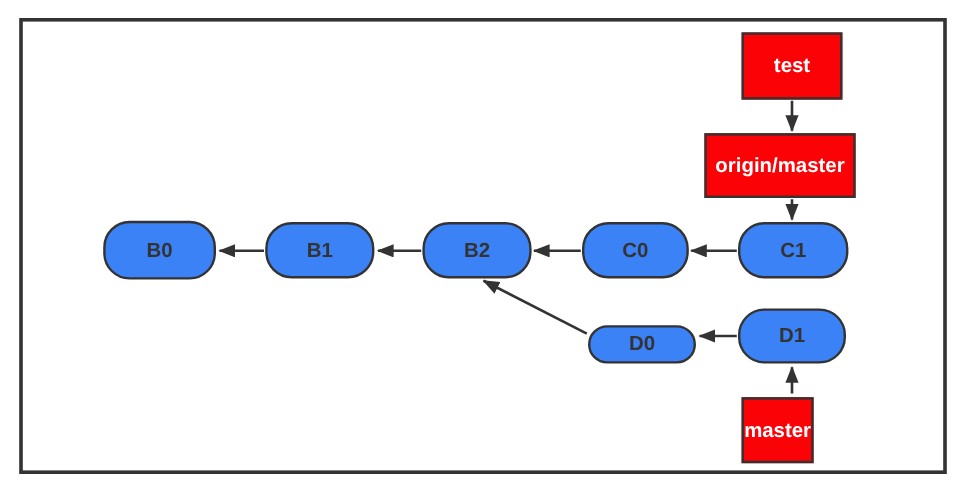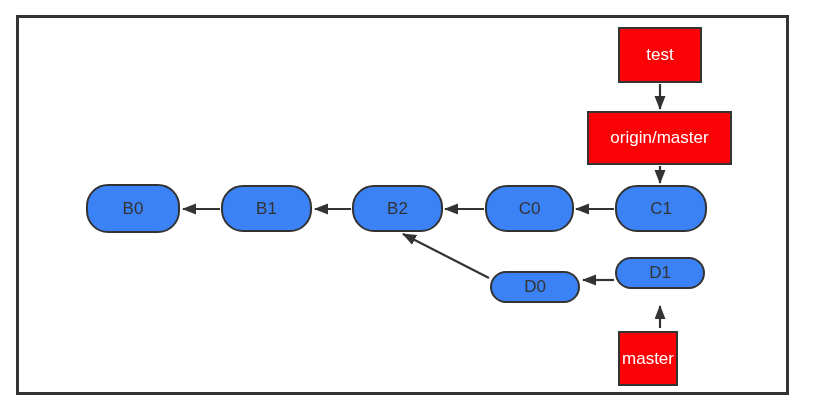--- a/index.html
+++ b/index.html
@@ -33,21 +33,21 @@
     font-weight: bold;
     color: #333333;
     white-space: nowrap;
   }
   .node {
     position: absolute;
     box-sizing: border-box;
     display: flex;
     align-items: center;
     justify-content: center;
-    font-weight: normal;
+    font-weight: bold;
     white-space: nowrap;
   }
   .commit {
     background: #3b82f6;
     border: 2.5px solid #333333;
     border-radius: 22px;
     color: #333333;
     font-size: 17px;
   }
   .branch {
@@ -56,24 +56,24 @@
     color: #ffffff;
     font-size: 17px;
   }
   
   .n-b0 { left: 86px;  top: 184px; width: 94px; height: 49px; }
   .n-b1 { left: 221px; top: 185px; width: 91px; height: 47px; }
   .n-b2 { left: 352px; top: 185px; width: 91px; height: 47px; }
   .n-c0 { left: 485px; top: 185px; width: 89px; height: 47px; text-align: center; }
   .n-c1 { left: 615px; top: 185px; width: 92px; height: 47px; }
   .n-d0 { left: 490px; top: 271px; width: 90px; height: 32px; }
-  .n-d1 { left: 615px; top: 257px; width: 90px; height: 32px; }
+  .n-d1 { left: 615px; top: 257px; width: 90px; height: 46px; }
   
   .n-test   { left: 618px; top: 27px;  width: 84px;  height: 56px; }
-  .n-origin { left: 587px; top: 111px; width: 145px; height: 54px; }
+  .n-origin { left: 587px; top: 111px; width: 126px; height: 54px; }
   .n-master { left: 618px; top: 331px; width: 60px;  height: 55px; }
   .edges-svg {
     position: absolute;
     left: 0;
     top: 0;
     width: 813px;
     height: 414px;
     pointer-events: none;
   }
 </style>

